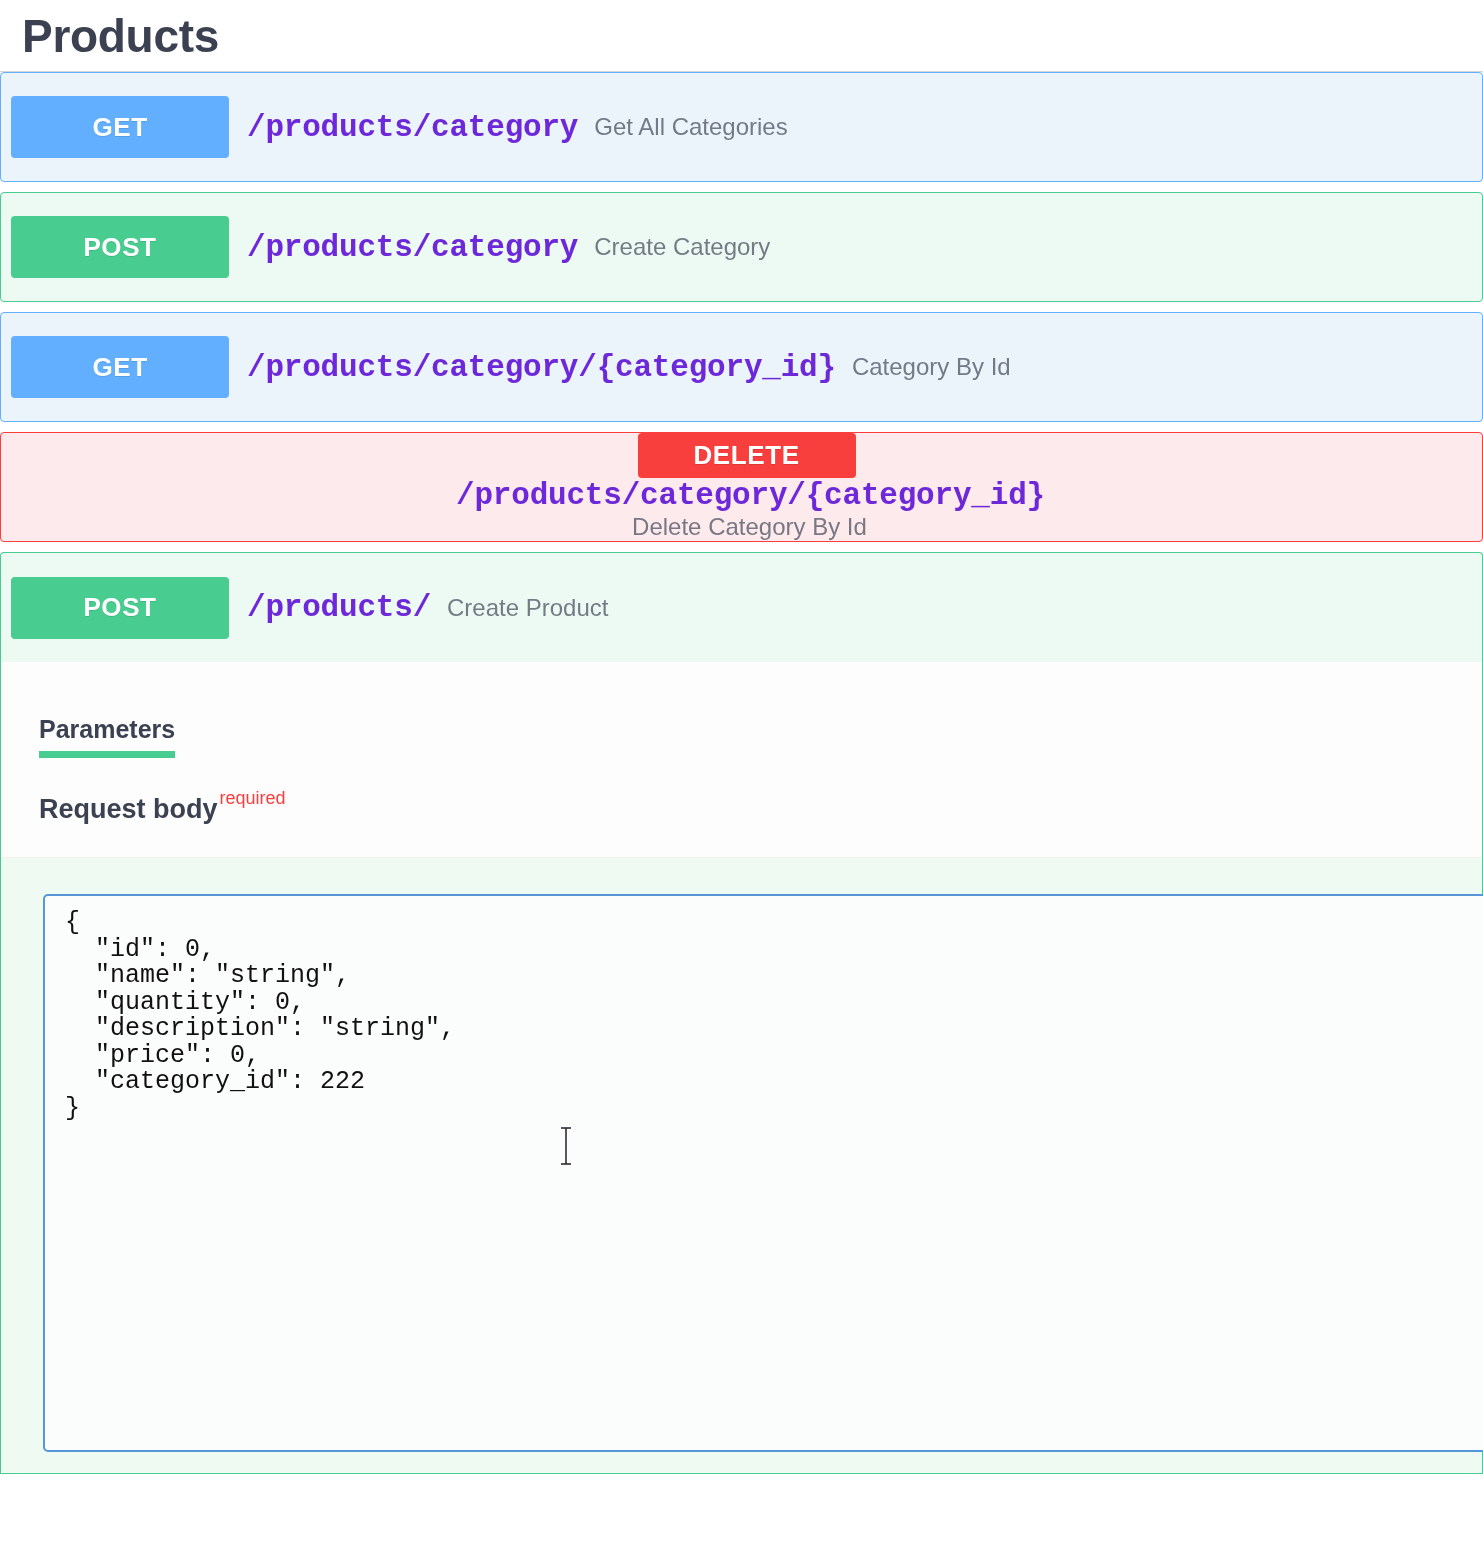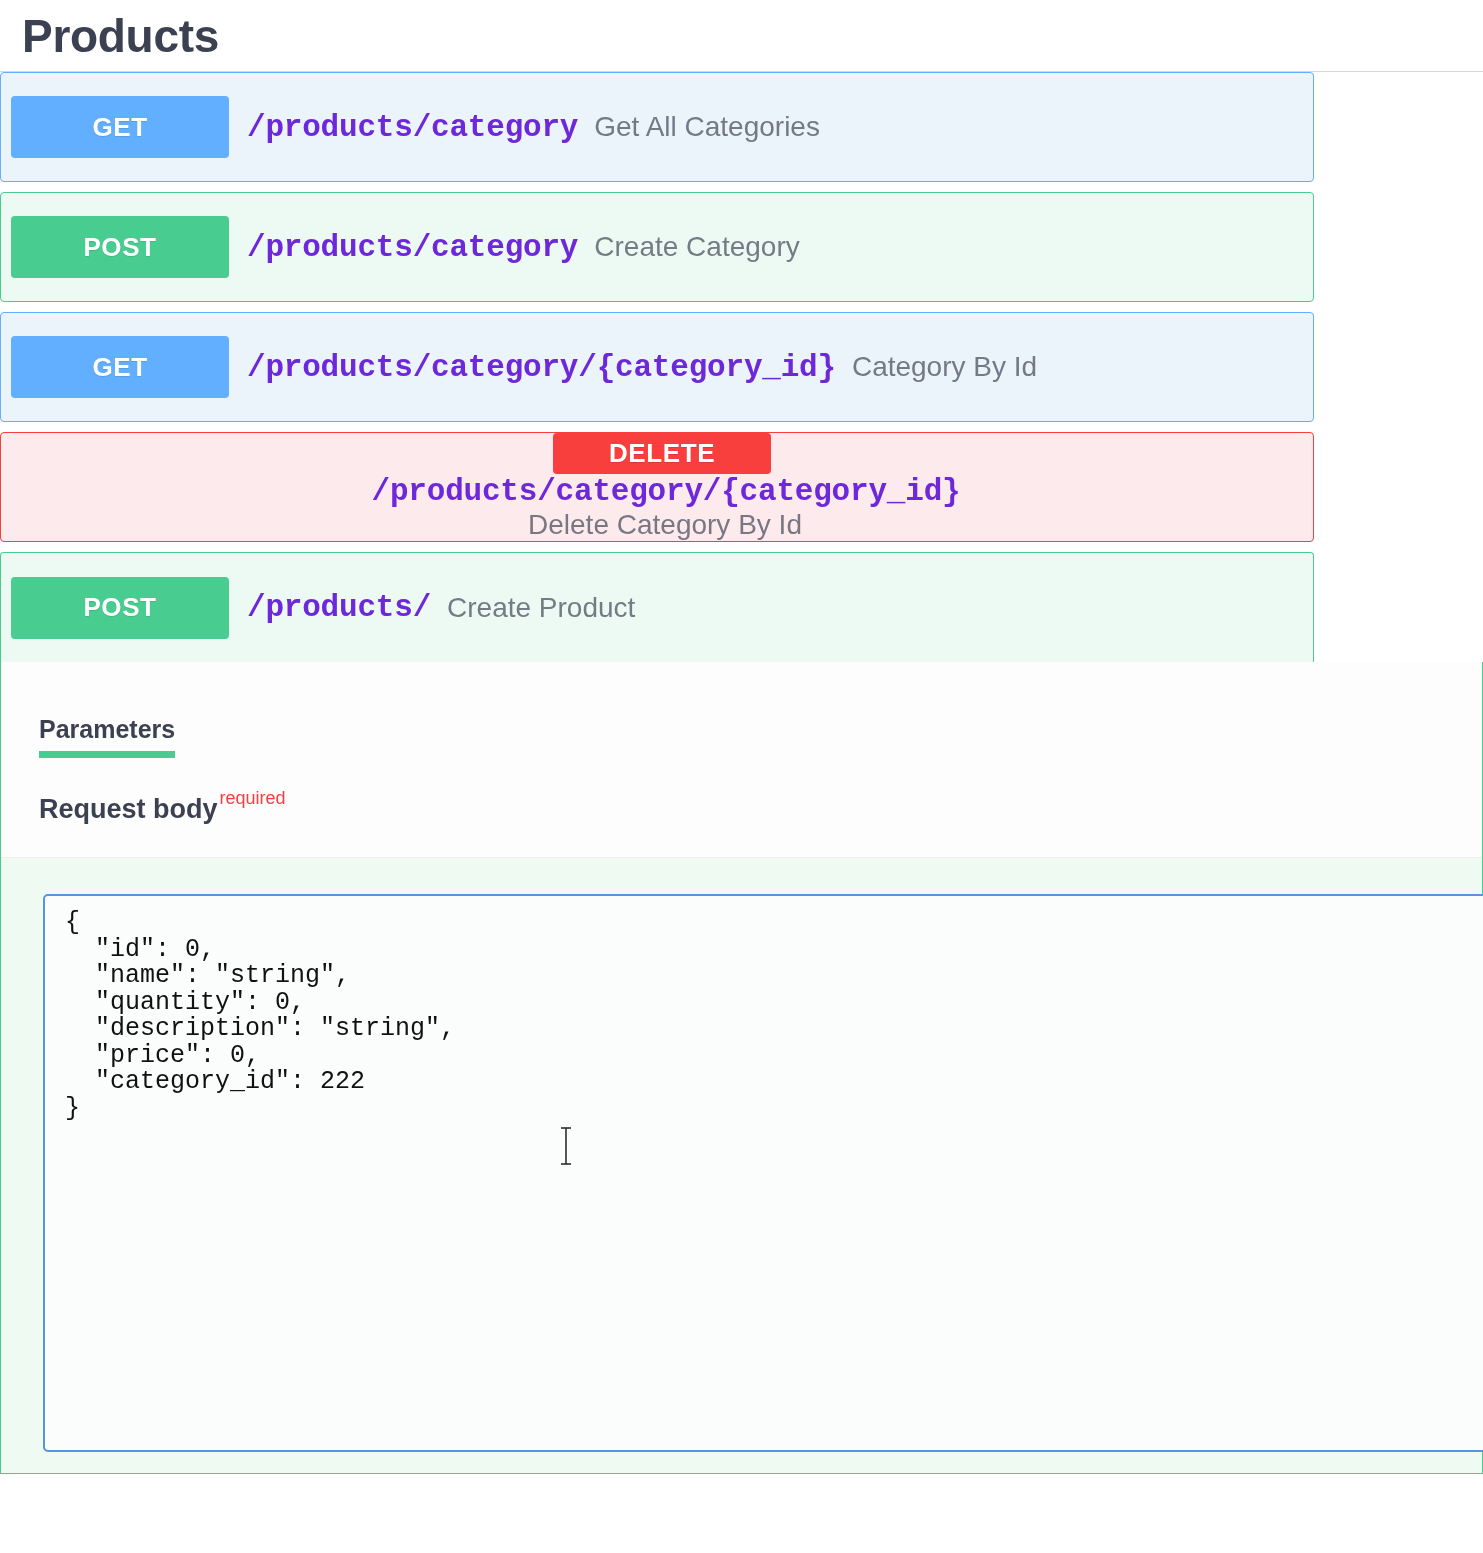--- a/index.html
+++ b/index.html
@@ -33,21 +33,21 @@
   .ops { padding: 0; }
   .op {
     position: relative;
     margin: 0 0 10px 0;
     border-radius: 4px;
     border-width: 1px;
     border-style: solid;
     display: flex;
     align-items: center;
     height: 110px;
-    width: 1314px;
+    width: 1483px;
   }
   .op.get     { background: #ebf3fb; border-color: #61affe; }
   .op.post    { background: #ecfaf3; border-color: #49cc90; }
   .op.delete  { background: #fdeaed; border-color: #f93e3e; flex-direction: column; }
 
   .method {
     width: 218px;
     min-width: 218px;
     height: 62px;
     margin-left: 10px;
@@ -70,21 +70,21 @@
     margin-left: 18px;
     font-family: "Liberation Mono", monospace;
     font-size: 31px;
     font-weight: bold;
     color: #6d28d9;
     white-space: nowrap;
     letter-spacing: -0.2px;
   }
   .summary {
     margin-left: 16px;
-    font-size: 28px;
+    font-size: 24px;
     color: #3b4151;
     opacity: 0.68;
     white-space: nowrap;
     font-family: "Liberation Sans", sans-serif;
   }
 
   
   .op-body {
     width: 1483px;
     background: #ffffff;

